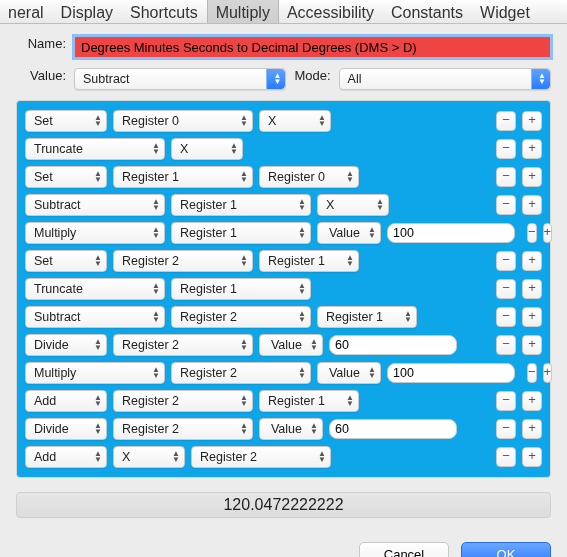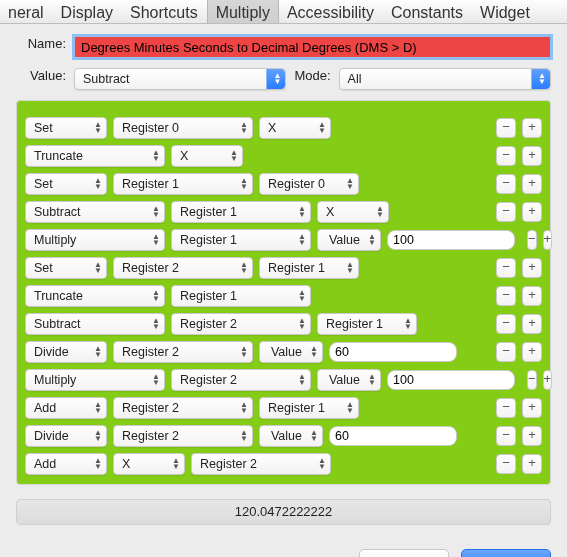--- a/index.html
+++ b/index.html
@@ -71,22 +71,22 @@
   }
   .sel .arrows {
     position: absolute; right: 4px; top: 50%; transform: translateY(-50%);
     font-size: 8px; line-height: 6px; color: #555; z-index: 2; text-align:center;
   }
   .sel.blue .arrows { color: #fff; }
   .mode-lbl { margin-left: 0; }
   .ops {
     border: 1px solid #d6d6d6;
     border-radius: 4px;
-    background: #84cc16;
-    padding: 13px 8px 6px 8px;
+    background: #0ea5e9;
+    padding: 6px 8px 6px 8px;
   }
   .op-row {
     display: flex;
     align-items: center;
     gap: 6px;
     padding: 3px 0;
   }
   .op-row .sel { flex-shrink: 0; }
   .w82  { width: 82px; }
   .w140 { width: 140px; }
@@ -112,21 +112,21 @@
     color: #555;
   }
   .result {
     margin-top: 14px;
     height: 26px;
     background: linear-gradient(#e6e6e6,#dcdcdc);
     border: 1px solid #cfcfcf;
     border-radius: 4px;
     text-align: center;
     line-height: 24px;
-    font-size: 13px;
+    font-size: 16px;
   }
   .footer {
     display: flex;
     justify-content: flex-end;
     gap: 12px;
     padding: 14px 16px 12px;
   }
   .btn {
     min-width: 90px;
     height: 24px;

